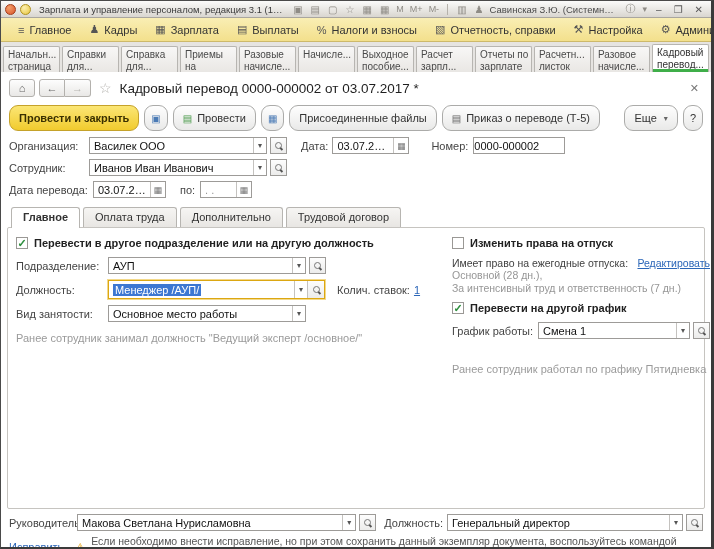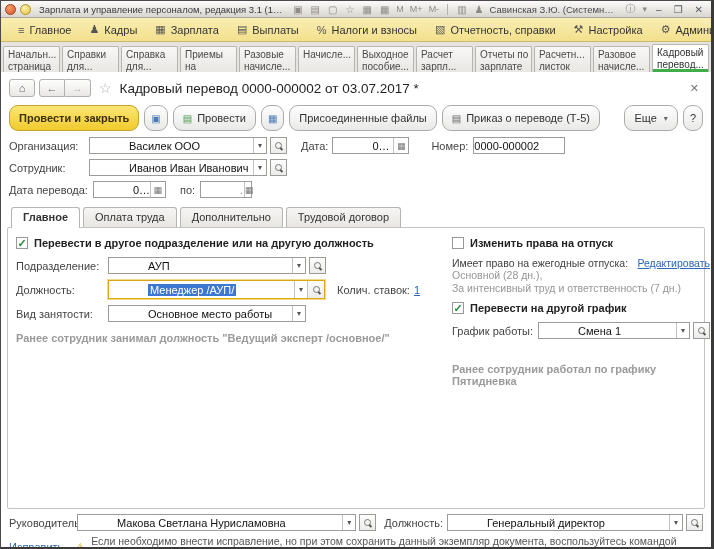--- a/index.html
+++ b/index.html
@@ -63,21 +63,21 @@
   .btn-primary{background:linear-gradient(#fbe675,#f1cb2e);border-color:#c5a22a;font-weight:bold;color:#3a3000;}
   .tool-spacer{flex:1;}
   .bico{font-size:10px;}
   .bico.blue{color:#4a7ab5;} .bico.green{color:#4a9a4a;} .bico.dark{color:#666;}
   .dda{font-size:8px;color:#666;margin-left:2px;}
   
   .frow{display:flex;align-items:center;padding:0 8px;margin-bottom:5px;}
   .lbl{color:#444;}
   .lbl.w80{width:80px;flex:0 0 auto;}
   .input,.combo{height:17px;border:1px solid #9d9b98;background:#fff;display:flex;align-items:center;
-    font-size:11px;color:#111;padding-left:35px;}
+    font-size:11px;color:#111;}
   .input{padding:0 0;}
   .combo .val{flex:1;padding:0 4px;overflow:hidden;white-space:nowrap;text-overflow:ellipsis;}
   .combo .dd{width:13px;align-self:stretch;border-left:1px solid #c4c2bf;display:flex;align-items:center;justify-content:center;}
   .combo .dd::before{content:"▾";font-size:8px;color:#555;}
   .openbtn{width:17px;height:17px;border:1px solid #9d9b98;background:linear-gradient(#fdfdfd,#ececeb);
     display:inline-flex;align-items:center;justify-content:center;margin-left:3px;flex:0 0 auto;}
   .calbtn{width:15px;align-self:stretch;border-left:1px solid #c4c2bf;display:flex;align-items:center;justify-content:center;}
   .calbtn::before{content:"▦";font-size:9px;color:#777;}
   .empty-date{color:#999;}
   
@@ -94,21 +94,21 @@
     justify-content:center;margin-right:6px;flex:0 0 auto;}
   .cb.checked::before{content:"✓";color:#2f8f3f;font-size:11px;font-weight:bold;line-height:1;}
   .chklbl{font-weight:bold;color:#222;}
   .grow{display:flex;align-items:center;margin-bottom:6px;}
   .lbl.w92{width:92px;flex:0 0 auto;}
   .goldwrap{display:inline-flex;border:1px solid #dca712;box-shadow:0 0 0 1px #f3d98a;justify-content:flex-end;}
   .goldwrap .combo{border:none;}
   .goldwrap .openbtn{margin-left:0;border:none;border-left:1px solid #c4c2bf;}
   .sel{background:#3c77d2;color:#fff;padding:0 2px;}
   .link{color:#2b66b8;text-decoration:underline;}
-  .note{color:#9a9a9a;margin-top:10px;font-weight:bold;}
+  .note{color:#9a9a9a;margin-top:10px;}
   .vacline{color:#3f3f3f;display:flex;align-items:flex-start;margin-bottom:1px;}
   .vac-gray{color:#969696;}
   .vac-edit{margin-left:auto;}
   
   .footer{padding:0;}
   .frow.mgr{margin-top:5px;margin-bottom:4px;}
   .lbl.w68{width:68px;flex:0 0 auto;}
   .fixrow{display:flex;align-items:center;padding:0 8px;margin:4px 0 0 0;font-size:10.5px;}
   .warn{color:#e8a91d;font-size:11px;margin:0 6px 0 12px;}
   .fixtext{color:#555;}

